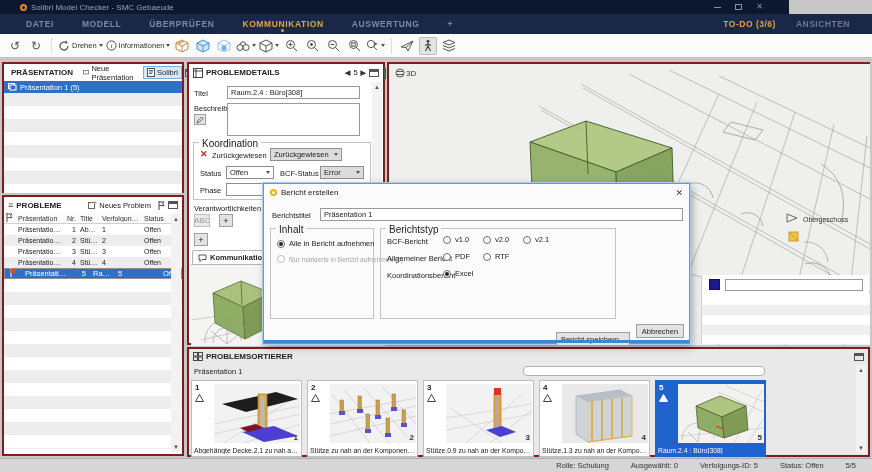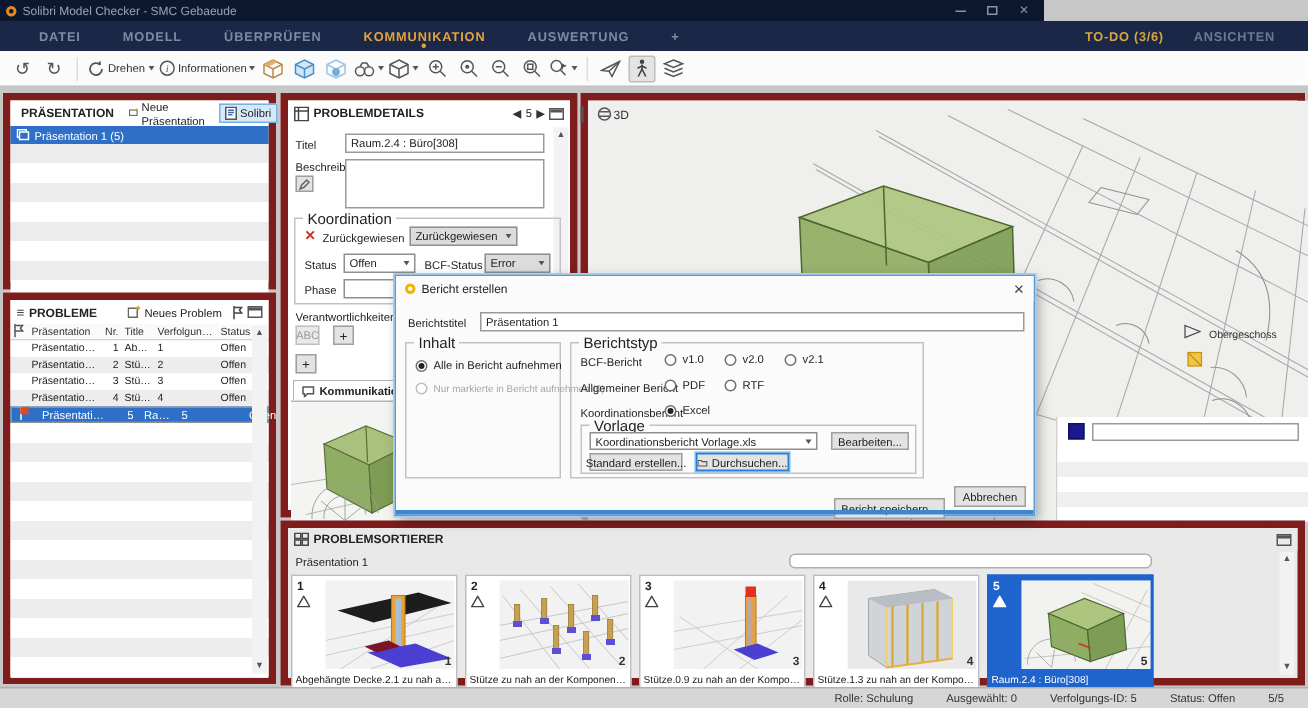--- a/index.html
+++ b/index.html
@@ -1,20 +1,20 @@
 <!DOCTYPE html>
 <html><head>
 <meta charset="utf-8">
 <style>
 *{margin:0;padding:0;box-sizing:border-box}
 html,body{width:872px;height:472px;overflow:hidden}
 body{position:relative;font-family:"Liberation Sans",sans-serif;background:#c7c7c7;color:#222;font-size:8px}
 .abs{position:absolute}
 
-.titlebar{left:0;top:0;width:696px;height:14px;background:#0c1730;display:flex;align-items:center;padding:0 4px;gap:4px}
+.titlebar{left:0;top:0;width:789px;height:14px;background:#0c1730;display:flex;align-items:center;padding:0 20px;gap:4px}
 .titlebar .ttext{color:#9aa3b5;font-size:8px;white-space:nowrap;flex:1}
 .ring{width:7px;height:7px;border:2px solid #e8871e;border-radius:50%;flex:none}
 .winbtns{display:flex;gap:14px;align-items:center;margin-right:6px}
 .wmin{width:7px;height:1px;background:#8a93a4}
 .wmax{width:7px;height:6px;border:1px solid #8a93a4}
 .wclose{color:#8a93a4;font-size:8px;line-height:8px}
 
 .menubar{left:0;top:14px;width:872px;height:20px;background:#1a2747;display:flex;align-items:center;padding:0 12px;gap:0}
 .mitem{color:#7e8aa4;font-size:8.5px;font-weight:bold;letter-spacing:.6px;padding:0 14px;position:relative;height:20px;display:flex;align-items:center}
 .mitem.active{color:#e5a33c}
@@ -26,21 +26,21 @@
 
 .toolbar{left:0;top:34px;width:872px;height:24px;background:#fbfbfb;border-bottom:1px solid #c2c2c2;display:flex;align-items:center;padding:0 6px;gap:3px}
 .ticon{height:18px;min-width:18px;display:flex;align-items:center;justify-content:center;color:#555;font-size:12px;gap:2px}
 .tlabel{font-size:7.5px;color:#333}
 .tsep{width:1px;height:16px;background:#ddd;margin:0 3px}
 .chevs{width:0;height:0;border-left:2.5px solid transparent;border-right:2.5px solid transparent;border-top:3.5px solid #555}
 .ticon.pressed{background:#e4e4e4;border:1px solid #bdbdbd;border-radius:2px}
 .search{margin-left:auto;width:172px;height:15px;border:1px solid #c5c5c5;border-radius:3px;background:#fff;display:flex;align-items:center;padding:0 4px;margin-right:4px}
 .search input{border:none;outline:none;flex:1;font-size:7.5px;font-family:"Liberation Sans",sans-serif;color:#666;background:transparent}
 
-.panel{position:absolute;background:#fff;border:5px solid #7f1d1d}
+.panel{position:absolute;background:#fff;border:2px solid #7f1d1d}
 .phead{height:17px;display:flex;align-items:center;gap:3px;padding:0 4px;font-size:8px;font-weight:bold;color:#222;background:#fff}
 .ptitle{white-space:nowrap}
 .flex1{flex:1}
 .floatico{width:10px;height:8px;border:1px solid #555;position:relative;flex:none}
 .floatico::before{content:"";position:absolute;left:0;top:0;right:0;height:2px;background:#555}
 .smallbtn{display:flex;align-items:center;gap:2px;font-size:7.5px;font-weight:normal;color:#222;padding:1px 3px;border:1px solid transparent}
 .smallbtn.toggled{background:#d6e9fb;border:1px solid #7ab0e0}
 .zebra{background:repeating-linear-gradient(to bottom,#ececec 0 13px,#ffffff 13px 26px)}
 .selrow{background:#2e6fc8;color:#fff;display:flex;align-items:center;gap:3px;padding:0 4px;font-size:7.5px}
 .scolv{position:absolute;right:1px;width:10px;background:#f2f2f2;display:flex;flex-direction:column;justify-content:space-between;align-items:center;font-size:6px;color:#555}
@@ -729,33 +729,18 @@
     <span class="rdrow" style="left:102px;top:23px">
         <span class="rd"></span>
         <span>RTF</span>
       </span>
     <span class="lbl" style="left:6px;top:42px">Koordinationsbericht</span>
     <span class="rdrow" style="left:62px;top:40px">
         <span class="rd on"></span>
         <span>Excel</span>
       </span>
 
-    <div class="grp" style="left:6px;top:54px;width:224px;height:33px">
-      <span class="lg">Vorlage</span>
-      <div class="sel abs" style="left:5px;top:4px;width:152px;height:12px">
-        <span>Koordinationsbericht Vorlage.xls</span>
-          <span class="chevs"></span>
-      </div>
-      <div class="btn abs" style="left:166px;top:4px;width:52px;height:12px">Bearbeiten...</div>
-      <div class="btn abs" style="left:5px;top:18px;width:62px;height:12px">Standard erstellen...</div>
-      <div class="btn focus abs" style="left:76px;top:18px;width:62px;height:12px">
-        <svg width="9" height="7" viewBox="0 0 9 7">
-            <path d="M0.5 1.5h3l1 1h4v4h-8Z" fill="none" stroke="#555"></path>
-          </svg>
-        <span>Durchsuchen...</span>
-      </div>
-    </div>
   </div>
 
   <div class="btn abs" style="left:292px;top:148px;width:74px;height:14px">Bericht speichern...</div>
   <div class="btn abs" style="left:372px;top:140px;width:48px;height:14px">Abbrechen</div>
   <div class="dlg-bottom"></div>
 </div>
 
 </body></html>

